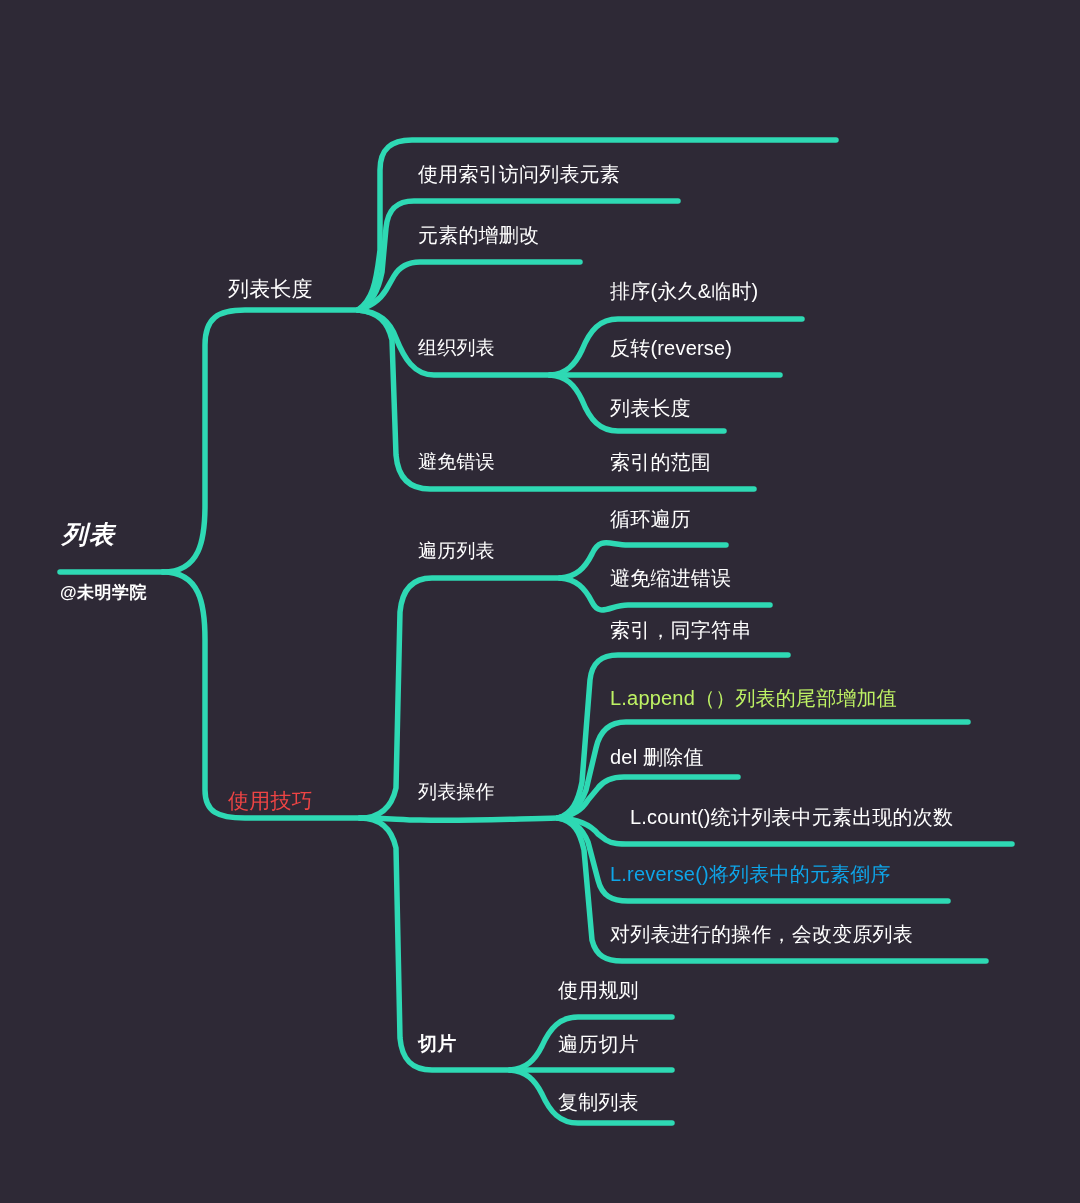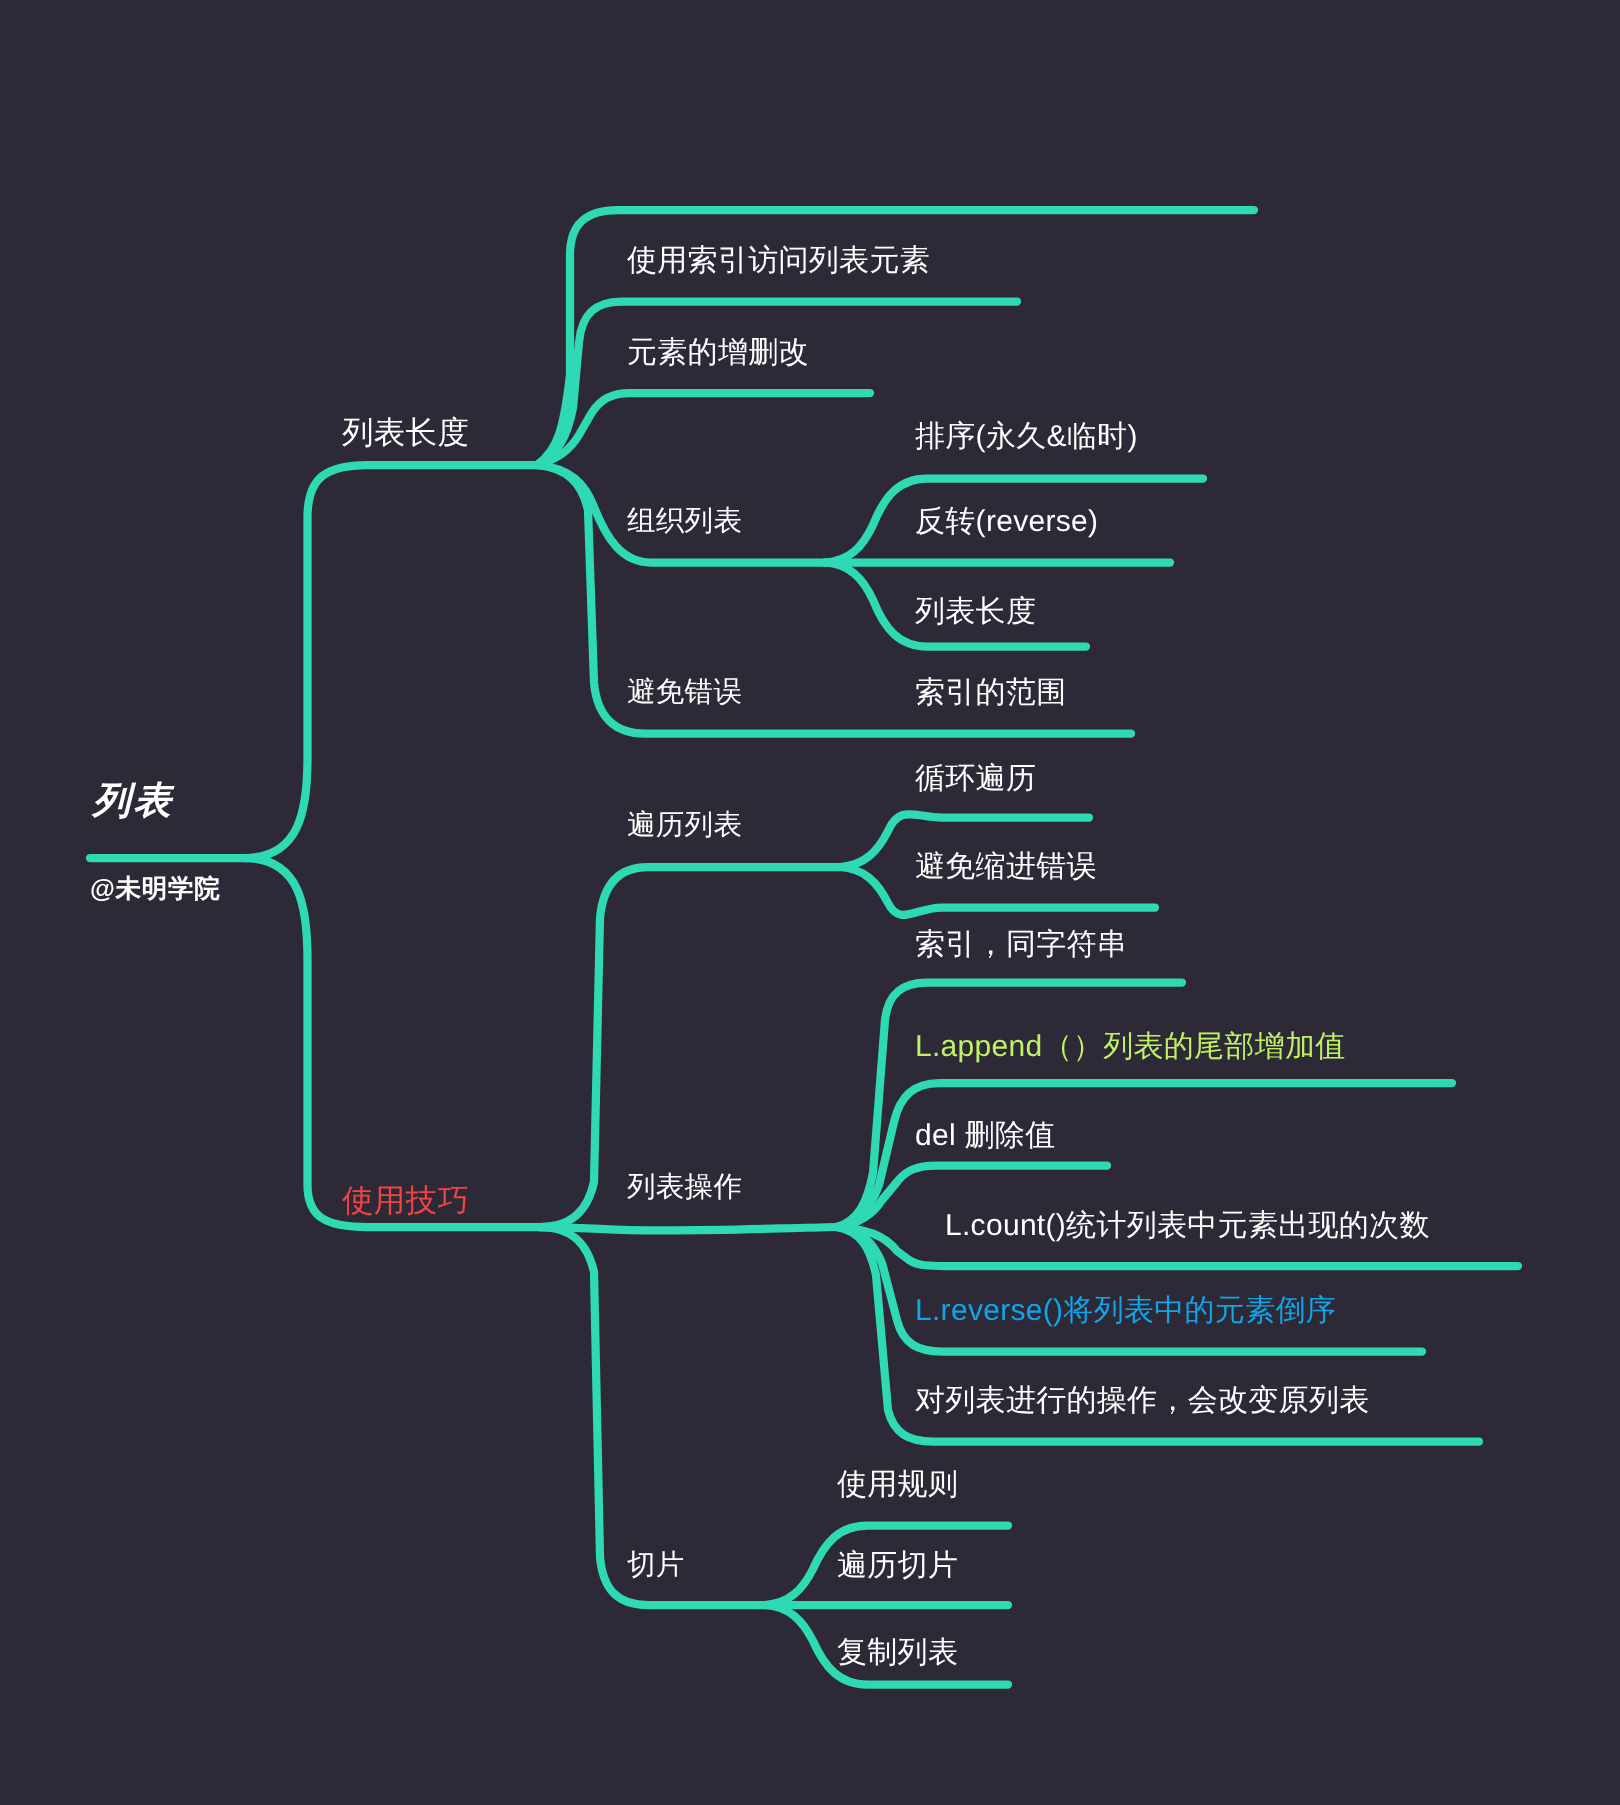--- a/index.html
+++ b/index.html
@@ -152,21 +152,21 @@
   <div class="node leaf" style="left: 610px; top: 686px; color: #bef264;">L.append（）列表的尾部增加值</div>
 
   <div class="node leaf" style="left: 610px; top: 745px; color: rgb(255, 255, 255); text-align: center;">del 删除值</div>
 
   <div class="node leaf" style="left: 610px; top: 805px; color: rgb(255, 255, 255); margin-left: 20px;">L.count()统计列表中元素出现的次数</div>
 
   <div class="node leaf" style="left: 610px; top: 862px; color: #0ea5e9;">L.reverse()将列表中的元素倒序</div>
 
   <div class="node leaf" style="left: 610px; top: 922px; color: rgb(255, 255, 255);">对列表进行的操作，会改变原列表</div>
 
-  <div class="node lvl3" style="left: 418px; top: 1032px; color: rgb(255, 255, 255);">切片</div>
+  <div class="node lvl3" style="left: 418px; top: 1032px; color: rgb(255, 255, 255); font-weight: bold;">切片</div>
 
   <div class="node leaf" style="left: 558px; top: 978px; color: rgb(255, 255, 255);">使用规则</div>
 
   <div class="node leaf" style="left: 558px; top: 1032px; color: rgb(255, 255, 255);">遍历切片</div>
 
   <div class="node leaf" style="left: 558px; top: 1090px; color: rgb(255, 255, 255);">复制列表</div>
 
 </div>
 
 </body></html>

